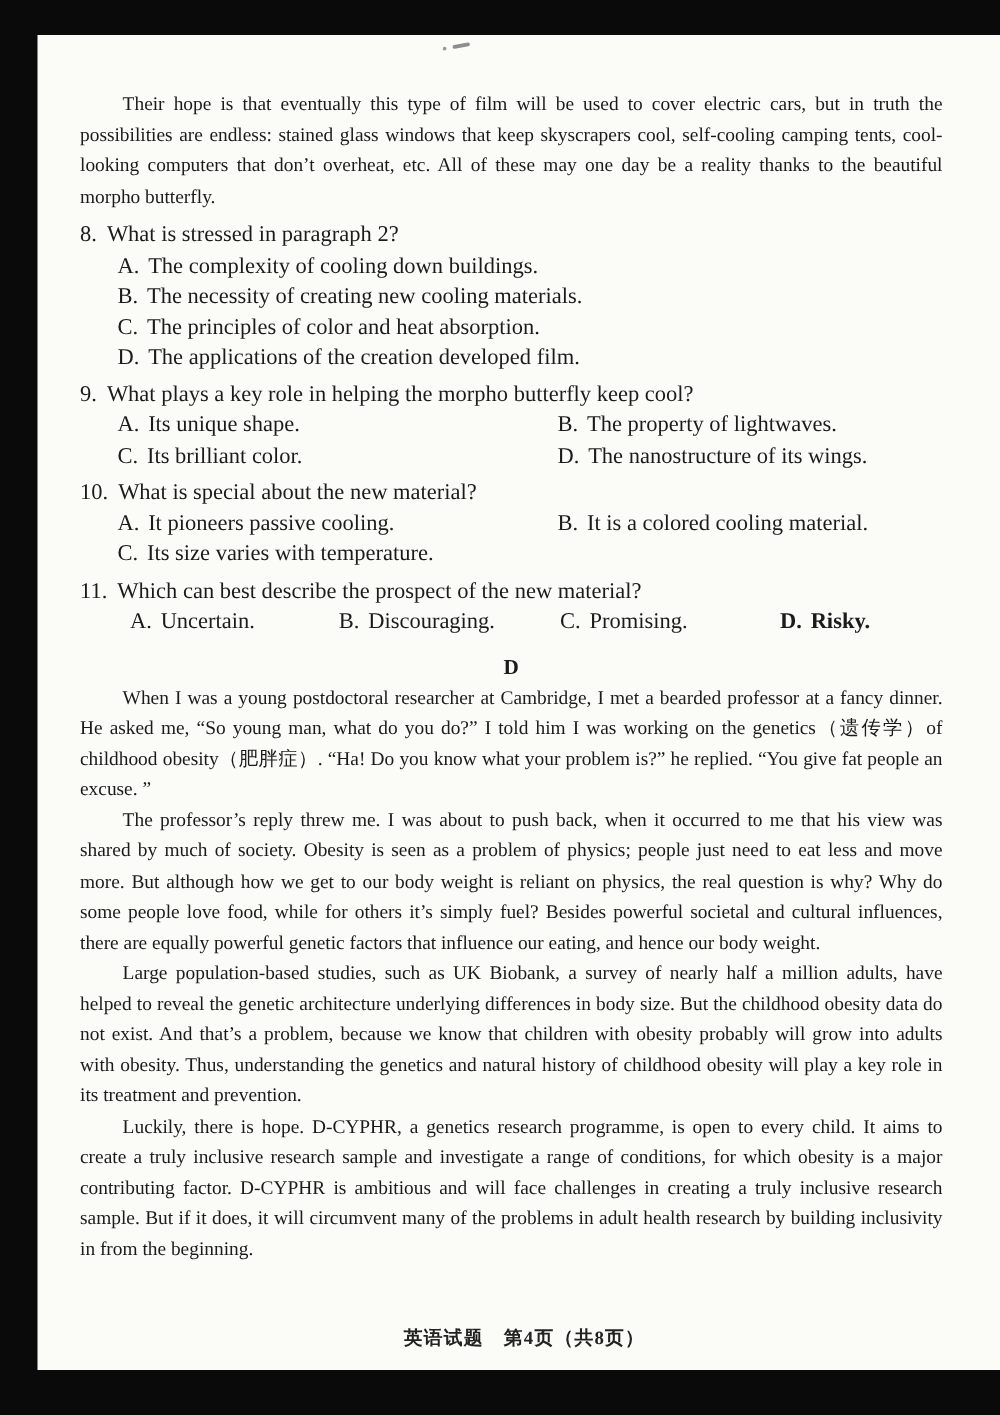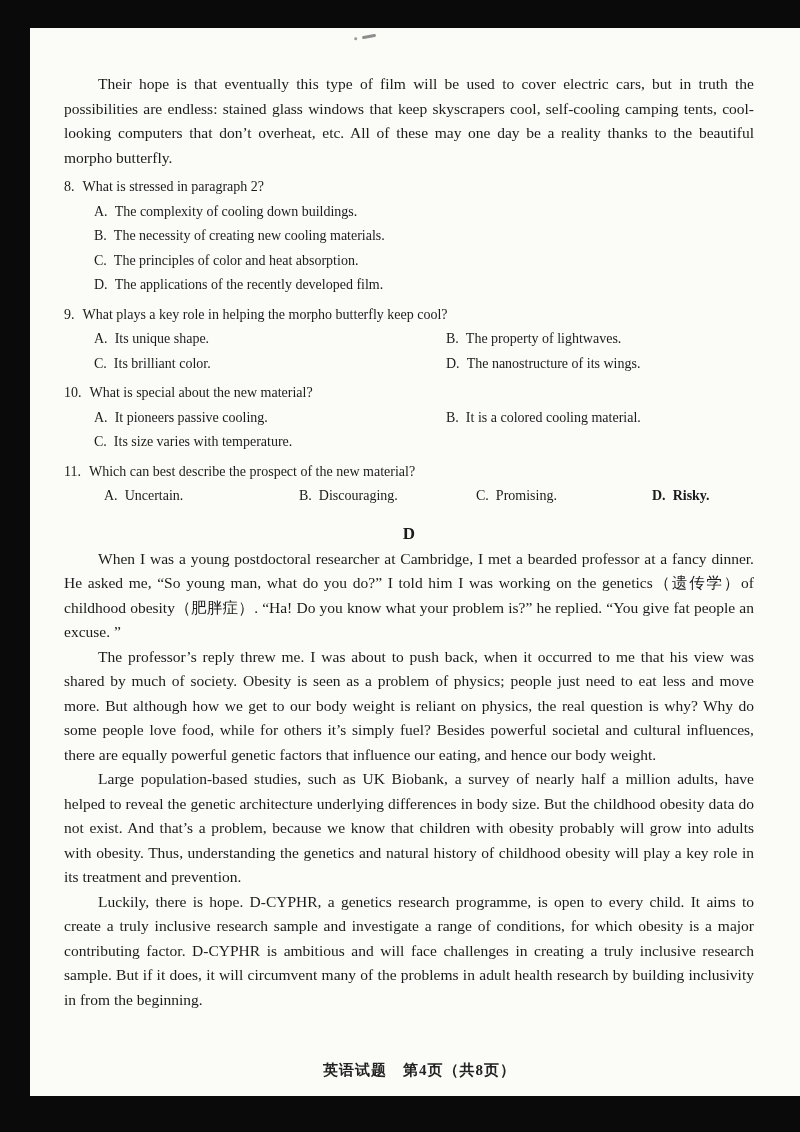--- a/index.html
+++ b/index.html
@@ -37,31 +37,31 @@
     width:3px; height:3px;
     background:#9a9a9a;
     border-radius:50%;
   }
   .para {
     font-size:15.5px;
     line-height:24.5px;
     text-align:justify;
     text-indent:2.2em;
   }
-  .question { margin-top:5px; font-size:14px; line-height:24.5px; }
+  .question { margin-top:5px; font-size:18px; line-height:24.5px; }
   .q-line .q-num { margin-right:8px; }
   .opt { padding-left:30px; }
   .opt .ol { margin-right:7px; }
   .opt-row { display:flex;align-items:center; }
   .opt-row .opt-left { flex:0 0 382px; }
   .opt-row .opt-right { flex:1; padding-left:0; }
   .opt4 { display:flex; padding-left:40px; }
   .opt4 .opt { padding-left:0; }
   .opt4 .o1 { flex:0 0 167px; }
-  .opt4 .o2 { flex:0 0 177px;margin-left:28px; }
+  .opt4 .o2 { flex:0 0 177px; }
   .opt4 .o3 { flex:0 0 176px; }
   .opt4 .o4 { flex:1;font-weight:bold; }
   .section-heading {
     text-align:center;
     font-weight:bold;
     font-size:17px;
     line-height:26px;
     margin-top:12px;
   }
   .uword { text-underline-offset:3px; }
@@ -84,21 +84,21 @@
 
     <p class="para">Their hope is that eventually this type of film will be used to cover electric cars, but in truth the possibilities are endless: stained glass windows that keep skyscrapers cool, self-cooling camping tents, cool-looking computers that don’t overheat, etc. All of these may one day be a reality thanks to the beautiful morpho butterfly.</p>
 
     <div class="question">
       <div class="q-line">
         <span class="q-num">8.</span><span>What is stressed in paragraph 2?</span>
       </div>
       <div class="opt"><span class="ol">A.</span><span>The complexity of cooling down buildings.</span></div>
       <div class="opt"><span class="ol">B.</span><span>The necessity of creating new cooling materials.</span></div>
       <div class="opt"><span class="ol">C.</span><span>The principles of color and heat absorption.</span></div>
-      <div class="opt"><span class="ol">D.</span><span>The applications of the recently developed film.</span></div>
+      <div class="opt"><span class="ol">D.</span><span>The applications of the creation developed film.</span></div>
     </div>
 
     <div class="question">
       <div class="q-line">
         <span class="q-num">9.</span><span>What plays a key role in helping the morpho butterfly keep cool?</span>
       </div>
       <div class="opt-row">
         <div class="opt opt-left"><span class="ol">A.</span><span>Its unique shape.</span></div>
         <div class="opt opt-right"><span class="ol">B.</span><span>The property of lightwaves.</span></div>
       </div>

